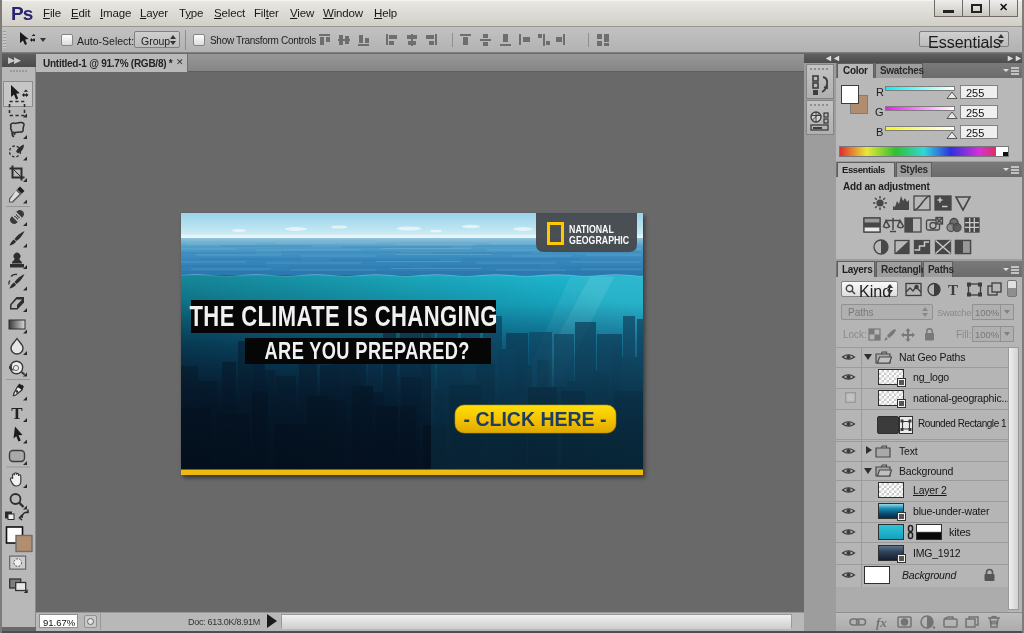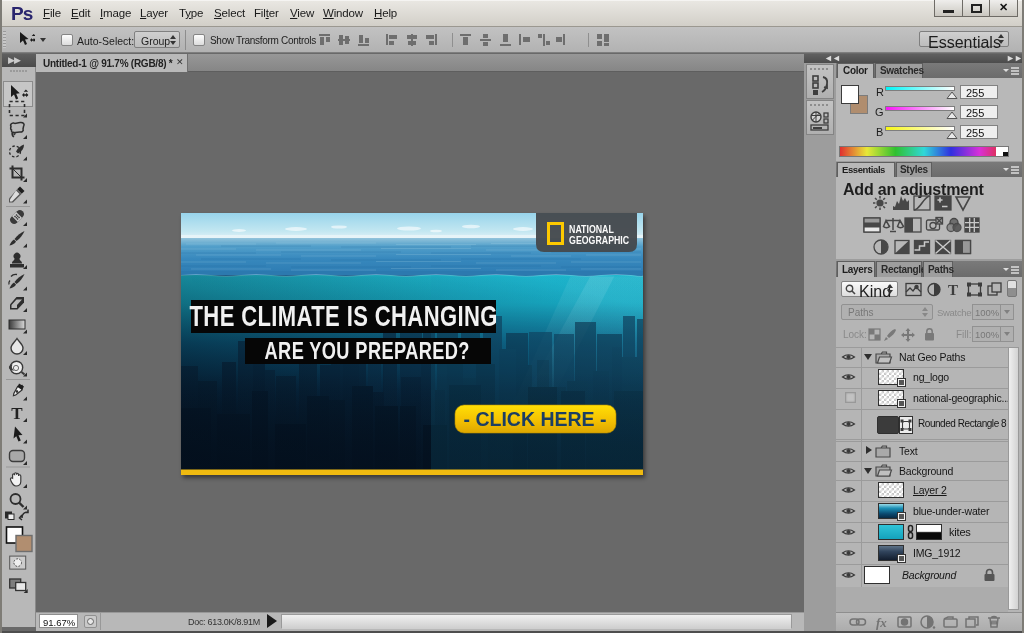--- a/index.html
+++ b/index.html
@@ -507,21 +507,21 @@
 <div class="t" style="left:842px;top:164px;font-size:9.5px;font-weight:bold;color:#1e1e1e;letter-spacing:-0.4px">Essentials</div>
 <div class="abs" style="left:896px;top:162px;width:36px;height:15px;background:#9e9e9e;border:1px solid #5e5e5e;border-bottom:none"></div>
 <div class="t" style="left:900px;top:164px;font-size:10px;font-weight:bold;color:#2a2a2a;letter-spacing:-0.3px">Styles</div>
 <svg class="abs" style="left:1003px;top:166px" width="16" height="8">
       <path d="M0,2 l3,3 l3,-3 z" fill="#ddd"></path>
       <g stroke="#ddd" stroke-width="1.4">
         <path d="M8,1 h8 M8,4 h8 M8,7 h8"></path>
       </g>
     </svg>
 <div class="abs" style="left:836px;top:177px;width:188px;height:82px;background:#b8b8b8"></div>
-<div class="t" style="left:843px;top:181px;font-size:16px;font-weight:bold;color:#1e1e1e;letter-spacing:-0.2px">Add an adjustment</div>
+<div class="t" style="left:843px;top:181px;font-size:10px;font-weight:bold;color:#1e1e1e;letter-spacing:-0.2px">Add an adjustment</div>
 <svg class="abs" style="left:836px;top:195px" width="188" height="62">
 <g stroke="#474747" fill="none" stroke-width="1.3">
 <g transform="translate(44,8)">
           <circle r="3.6" fill="#474747" stroke="none"></circle>
           <g stroke-width="1.5">
             <path d="M0,-7 v2.4 M0,7 v-2.4 M-7,0 h2.4 M7,0 h-2.4 M-5,-5 l1.8,1.8 M5,5 l-1.8,-1.8 M-5,5 l1.8,-1.8 M5,-5 l-1.8,1.8"></path>
           </g>
         </g>
 <g transform="translate(65,8)" fill="#474747" stroke="none">
           <path d="M-8,7 l0,-4 l2,1 l2,-6 l2,3 l2,-8 l2,5 l2,-3 l2,4 l2,-2 l0,10 z"></path>
@@ -713,21 +713,21 @@
 <div class="abs" style="left:899px;top:416px;width:14px;height:18px;background:#ececec;border:1px solid #2f2f2f"></div>
 <svg class="abs" style="left:899px;top:419px" width="14" height="13">
         <rect x="3.5" y="2.5" width="7" height="7.5" rx="1.5" fill="none" stroke="#3a3a3a" stroke-width="1.1"></rect>
         <g fill="#3a3a3a">
           <rect x="1.5" y="0.5" width="3" height="3"></rect>
           <rect x="9.5" y="0.5" width="3" height="3"></rect>
           <rect x="1.5" y="9" width="3" height="3"></rect>
           <rect x="9.5" y="9" width="3" height="3"></rect>
         </g>
       </svg>
-<div class="t" style="left:918px;top:418px;font-size:10.5px;color:#161616;letter-spacing:-0.45px;font-size:10px !important;">Rounded Rectangle 8</div>
+<div class="t" style="left:918px;top:418px;font-size:10.5px;color:#161616;letter-spacing:-0.45px;font-size:10px !important;">Rounded Rectangle 1</div>
 <svg class="abs" style="left:841px;top:446px" width="15" height="10">
         <path d="M1.5,5 Q7.5,0.5 13.5,5 Q7.5,9.5 1.5,5 Z" fill="none" stroke="#3a3a3a" stroke-width="1.2"></path>
         <circle cx="7.5" cy="5" r="2.1" fill="#3a3a3a"></circle>
       </svg>
 <div class="abs" style="left:866px;top:446px;width:0;height:0;border-top:4.5px solid transparent;border-bottom:4.5px solid transparent;border-left:6px solid #2e2e2e"></div>
 <svg class="abs" style="left:875px;top:445px" width="18" height="13">
         <path d="M1,3 l5,0 l1.5,-2 l4,0 l0,2 M1,3 l0,9 l14,0 l0,-9 z" fill="#a9a9a9" stroke="#4a4a4a" stroke-width="1.2"></path>
       </svg>
 <div class="t" style="left:899px;top:445px;font-size:10.5px;color:#161616;letter-spacing:-0.2px;">Text</div>
 <svg class="abs" style="left:841px;top:466px" width="15" height="10">

